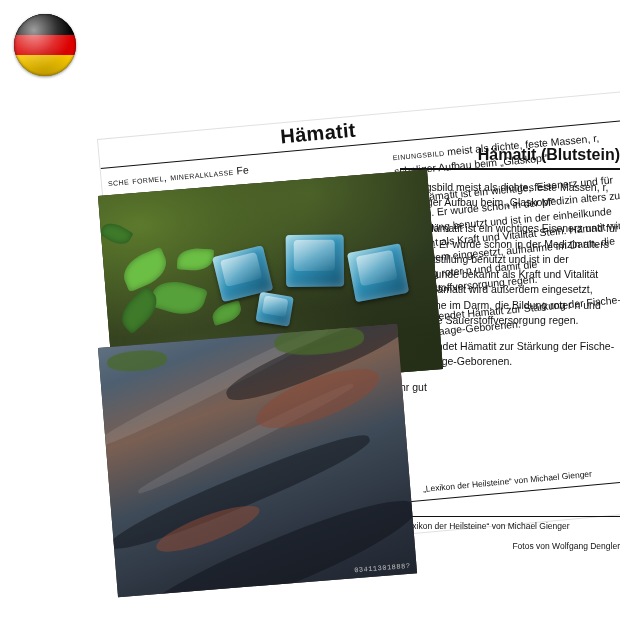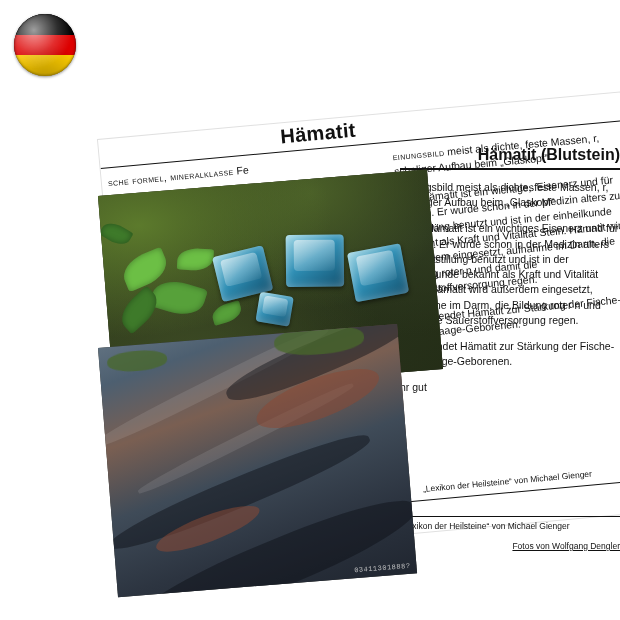--- a/index.html
+++ b/index.html
@@ -148,21 +148,20 @@
     color: #111;
   }
   .side-credit .rule {
     height: 1px;
     background: #111;
     margin-bottom: 4px;
   }
   .side-credit .line2 {
     text-align: right;
     margin-top: 10px;
-    text-decoration: underline;
   }
 
   
   .photo {
     position: absolute;
     overflow: hidden;
     background: #2a2a22;
   }
   .photo-top {
     left: 98px;

